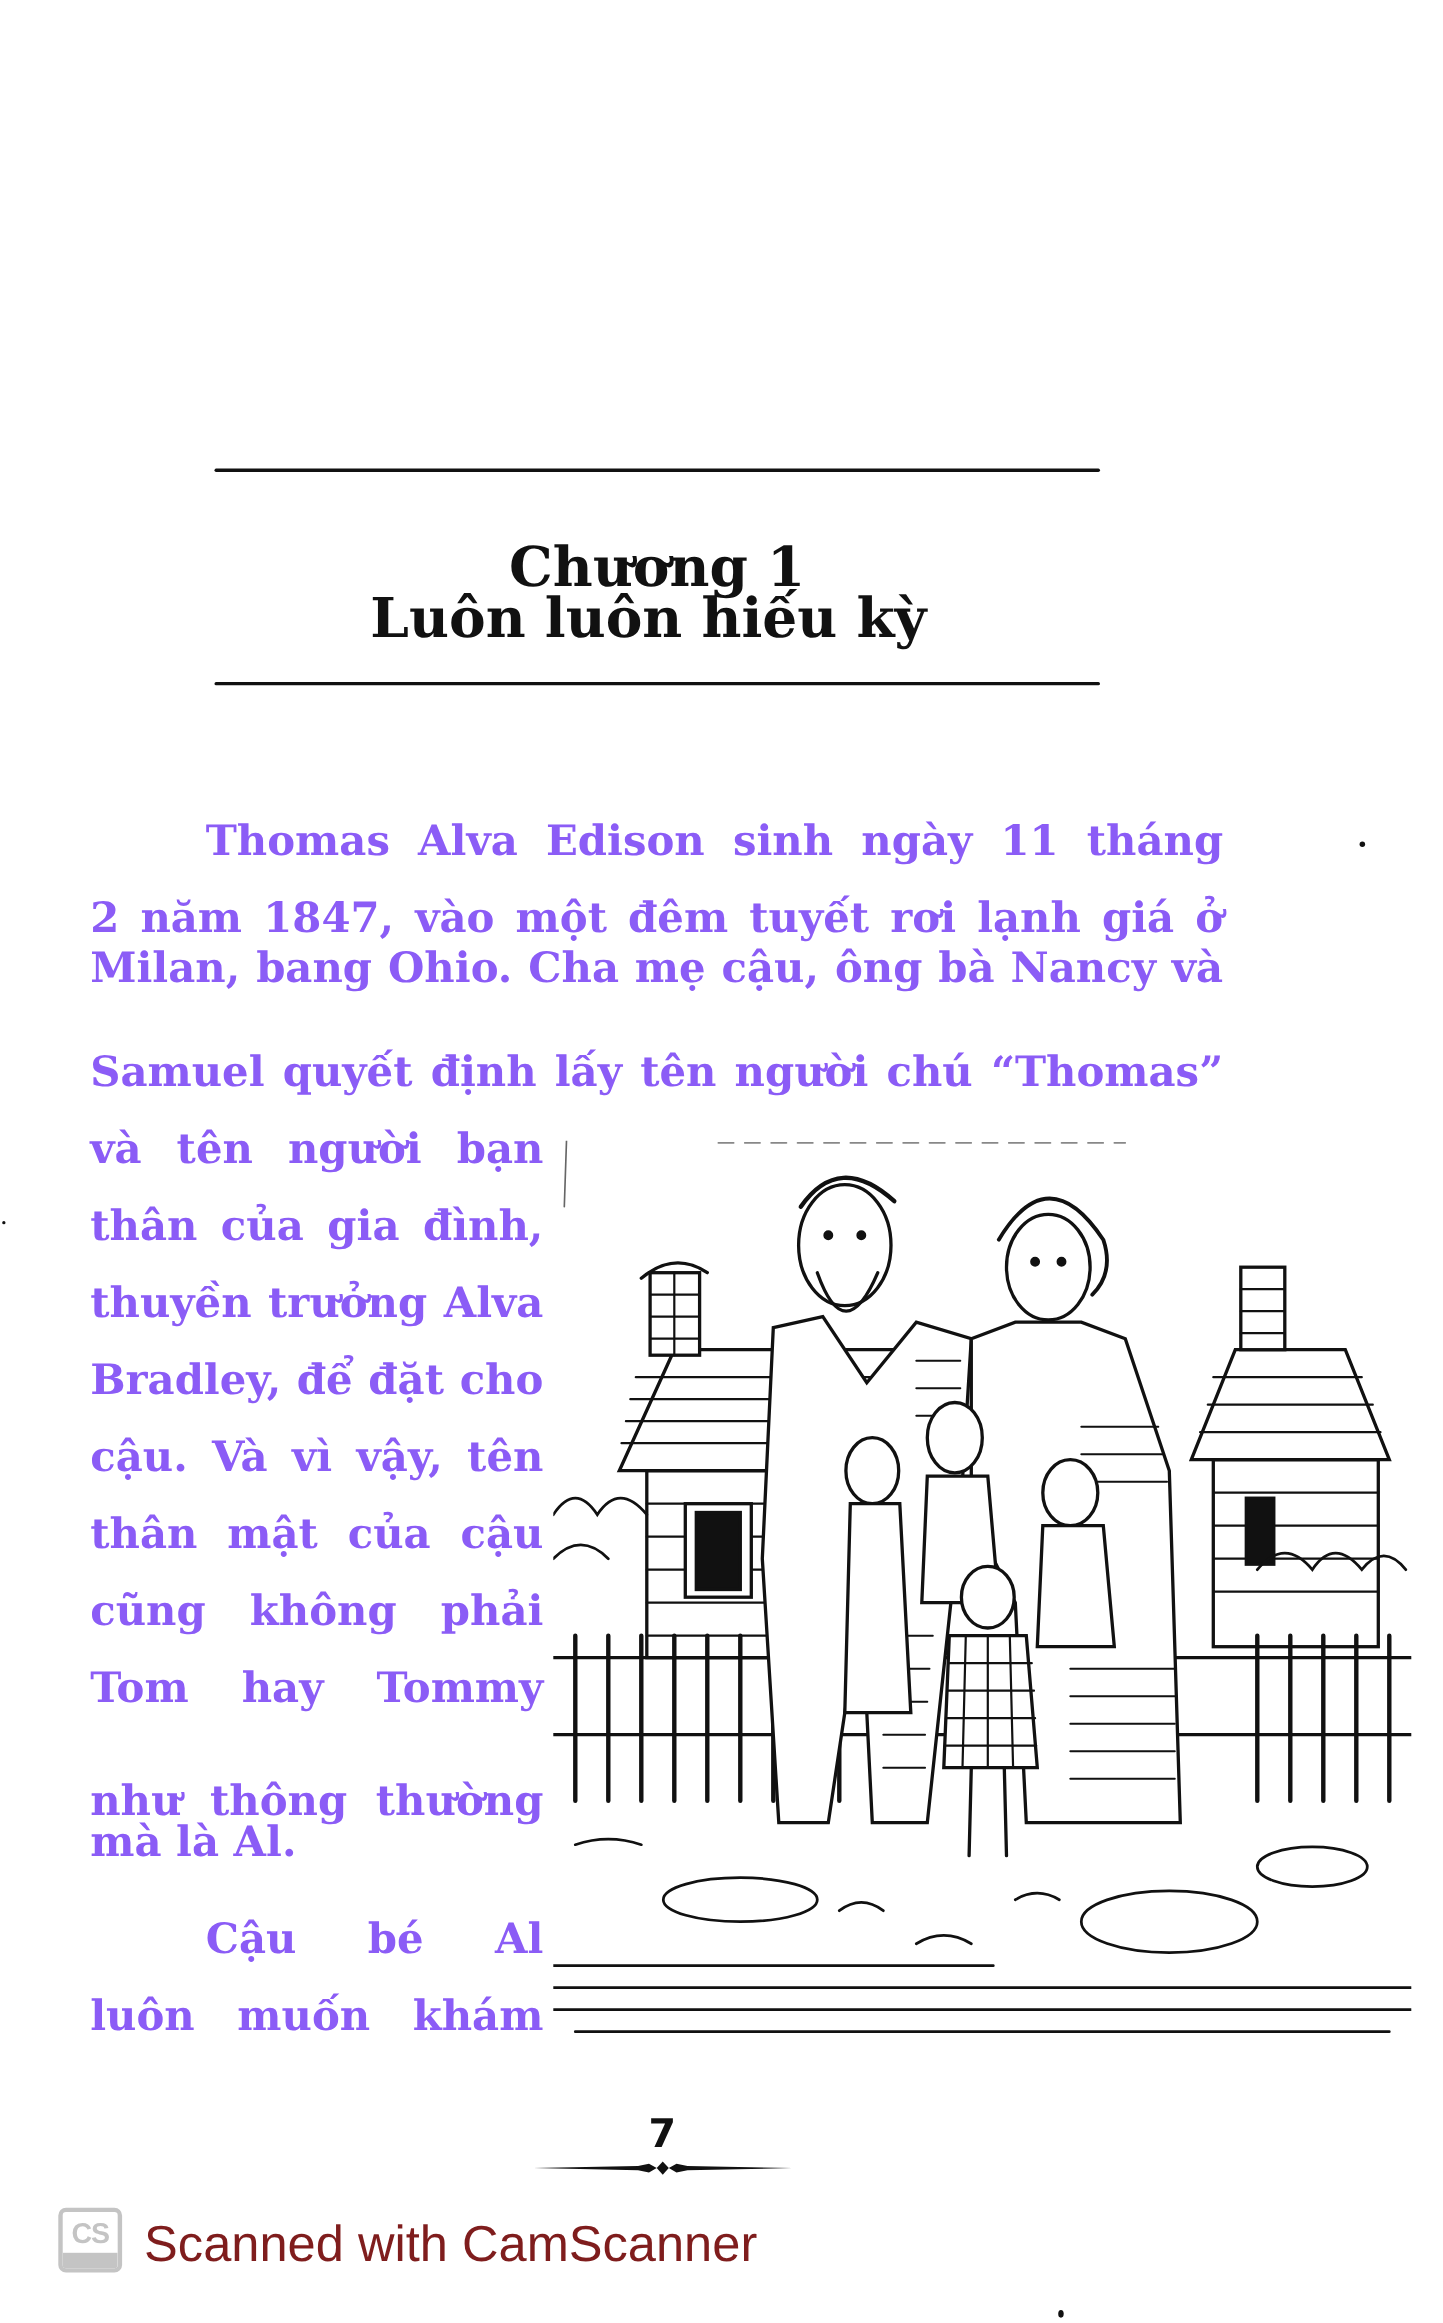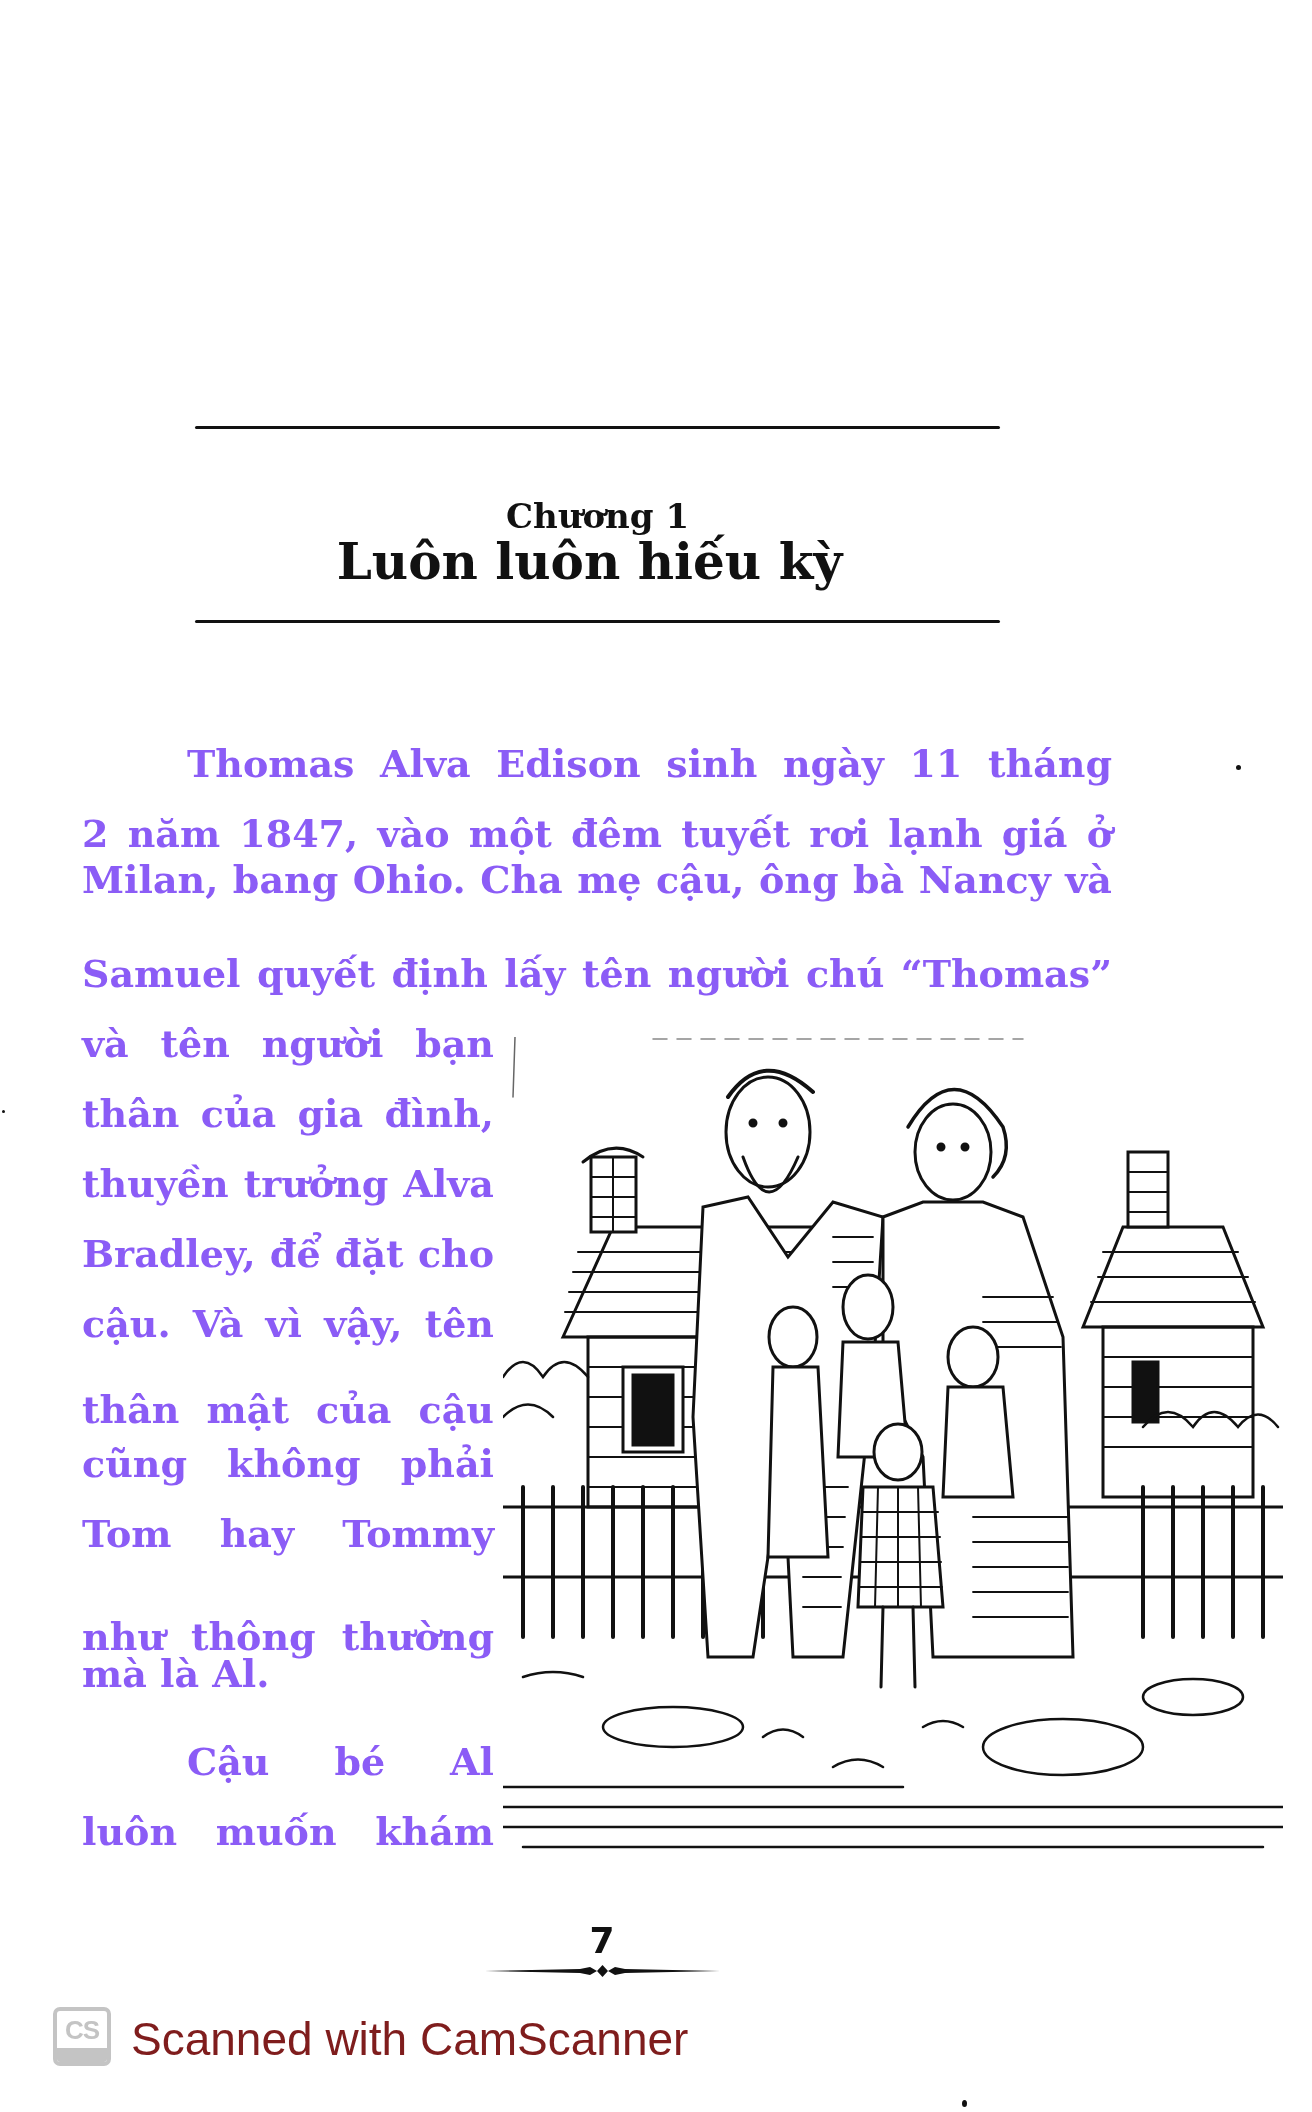--- a/index.html
+++ b/index.html
@@ -1,20 +1,20 @@
 <!DOCTYPE html>
 <html><head>
 <meta charset="utf-8">
 <style>
   html, body { margin:0; padding:0; background:#ffffff; }
   body { width:1312px; height:2112px; position:relative; overflow:hidden; }
   .rule { position:absolute; height:3px; background:#111; border-radius:2px; }
   .chapter { position:absolute; left:195px; width:805px; text-align:center;
     font-family:"DejaVu Serif", serif; font-weight:bold; color:#111; }
-  .chapter .l1 { position:absolute; left:0; right:0; top:488px; font-size:34px; line-height:56px; }
+  .chapter .l1 { position:absolute; left:0; right:0; top:488px; font-size:50px; line-height:56px; }
   .chapter .l2 { position:absolute; left:0; right:16px; top:534px; font-size:50px; line-height:56px; }
   .line { position:absolute; font-family:"DejaVu Serif", serif; font-weight:bold;
     font-size:38px; color:#8b5cf6; white-space:nowrap; line-height:48px;
     text-align:justify; text-align-last:justify; }
   .full { left:82px; width:1030px; }
   .full.indent { left:187px; width:925px; }
   .col { left:82px; width:412px; }
   .col.indent { left:187px; width:307px; }
   .col.last { text-align-last:left; }
   .illustration { position:absolute; left:503px; top:1037px; width:780px; height:830px; }
@@ -43,21 +43,21 @@
 <div class="line full indent" style="top:740px;">Thomas Alva Edison sinh ngày 11 tháng</div>
 <div class="line full" style="top:810px;">2 năm 1847, vào một đêm tuyết rơi lạnh giá ở</div>
 <div class="line full" style="top:856px;">Milan, bang Ohio. Cha mẹ cậu, ông bà Nancy và</div>
 <div class="line full" style="top:950px;">Samuel quyết định lấy tên người chú “Thomas”</div>
 
 <div class="line col" style="top:1020px;">và tên người bạn</div>
 <div class="line col" style="top:1090px;">thân của gia đình,</div>
 <div class="line col" style="top:1160px;">thuyền trưởng Alva</div>
 <div class="line col" style="top:1230px;">Bradley, để đặt cho</div>
 <div class="line col" style="top:1300px;">cậu. Và vì vậy, tên</div>
-<div class="line col" style="top:1370px;margin-top:16px;">thân mật của cậu</div>
+<div class="line col" style="top:1370px;">thân mật của cậu</div>
 <div class="line col" style="top:1440px;">cũng không phải</div>
 <div class="line col" style="top:1510px;">Tom hay Tommy</div>
 <div class="line col" style="top:1580px;margin-top:33px;">như thông thường</div>
 <div class="line col last" style="top:1650px;">mà là Al.</div>
 <div class="line col indent" style="top:1738px;">Cậu bé Al</div>
 <div class="line col" style="top:1808px;">luôn muốn khám</div>
 
 <svg class="illustration" viewBox="0 0 780 830" xmlns="http://www.w3.org/2000/svg">
   <g fill="none" stroke="#111" stroke-width="3" stroke-linecap="round">
 

